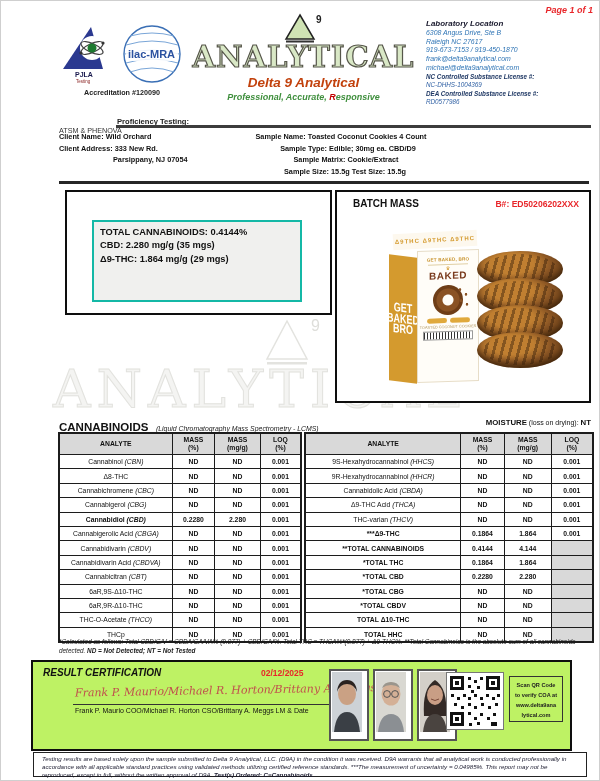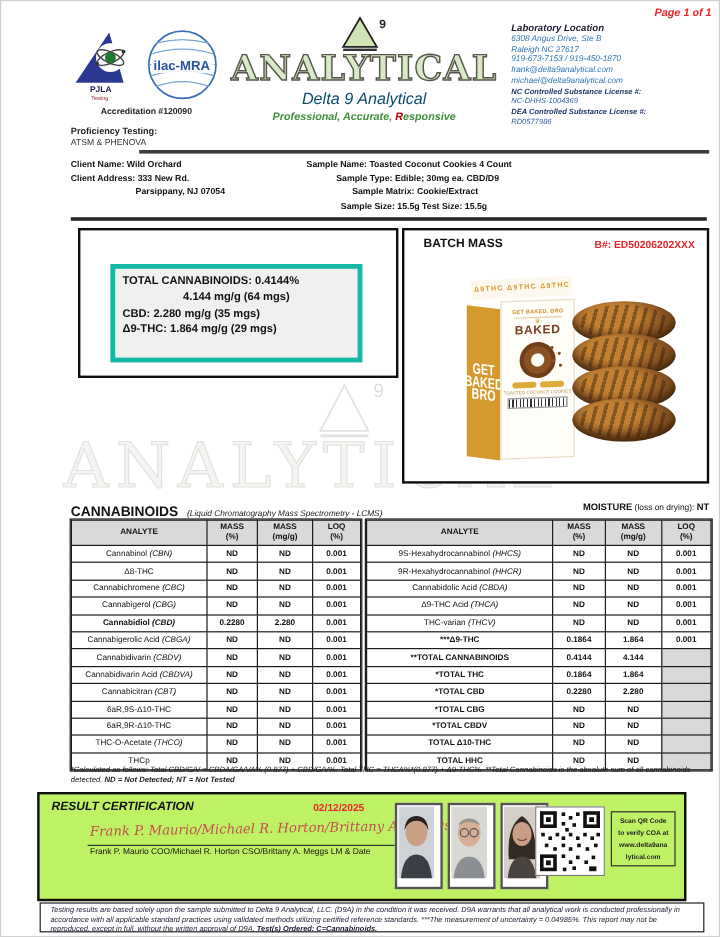--- a/index.html
+++ b/index.html
@@ -3,26 +3,26 @@
 <meta charset="utf-8">
 <style>
   html,body{margin:0;padding:0;}
   body{width:600px;height:781px;background:#e9e9e9;font-family:"Liberation Sans",sans-serif;}
   .page{position:absolute;left:0;top:0;width:598px;height:779px;background:#fff;border:1px solid #cfcfcf;overflow:hidden;}
   
   .page-label{position:absolute;right:6px;top:4px;font-size:9px;font-weight:700;font-style:italic;color:#e8262a;}
   .logos-left{position:absolute;left:58px;top:22px;width:130px;}
   .logo-row{display:flex;align-items:flex-start;gap:6px;}
   .accred{font-size:7.2px;font-weight:700;color:#222;margin-top:3px;text-align:center;width:126px;}
-  .prof-label{font-size:7.6px;font-weight:700;color:#222;margin-top:8px;}
+  .prof-label{font-size:7.6px;font-weight:700;color:#222;margin-top:20px;text-align:right;}
   .prof-value{font-size:7.2px;color:#333;}
   .brand-center{position:absolute;left:185px;top:12px;width:235px;text-align:center;}
   .brand-tri{height:30px;position:relative;}
   .brand-word{font-family:"DejaVu Serif",serif;font-size:29px;font-weight:700;letter-spacing:1px;color:#d9e8c6;-webkit-text-stroke:1.2px #56564a;line-height:1;}
-  .brand-name{font-size:13.5px;font-weight:400;font-style:italic;color:#0c4a6e;margin-top:3px;}
+  .brand-name{font-size:13.5px;font-weight:700;font-style:italic;color:#c2410c;margin-top:3px;}
   .brand-tag{font-size:9px;font-style:italic;color:#3f8f3d;font-weight:700;margin-top:2px;}
   .brand-tag .red-r{color:#c00000;}
   .lab-right{position:absolute;left:425px;top:18px;width:168px;line-height:1.25;}
   .lab-title{font-size:8px;font-weight:700;font-style:italic;color:#1a1a2e;}
   .lab-line{font-size:6.9px;font-style:italic;color:#2e74b5;}
   .lab-lic-label{font-size:6.3px;font-weight:700;font-style:italic;color:#1f3864;margin-top:1px;}
   .lab-lic-value{font-size:6.3px;font-style:italic;color:#2e5fa3;}
   .rule1{position:absolute;left:115px;top:124px;width:475px;height:2.5px;background:#3c3c3c;}
   .rule2{position:absolute;left:58px;top:180px;width:530px;height:2.5px;background:#262626;}
   
@@ -32,21 +32,21 @@
   .info-col.c2{width:152px;}
   .info-col.c3{width:200px;}
   .pair{white-space:nowrap;}
   .lbl{font-weight:600;}
   .val{font-weight:700;}
   .indent{padding-left:54px;}
   .c3 .pair{text-align:center;}
   
   .summary-box{position:absolute;left:64px;top:189px;width:263px;height:121px;border:2.5px solid #0e0e0e;background:#fff;}
   .summary-title{text-align:center;font-size:11px;font-weight:700;color:#111;margin-top:9px;letter-spacing:.3px;}
-  .summary-inner{position:absolute;left:25px;top:28px;width:210px;height:82px;border:4px solid #14b8a6;background:#f0f0ee;padding:4px 6px;box-sizing:border-box;}
+  .summary-inner{position:absolute;left:25px;top:28px;width:210px;height:82px;border:2px solid #14b8a6;background:#f0f0ee;padding:4px 6px;box-sizing:border-box;}
   .summary-line{font-size:9.3px;font-weight:700;color:#111;line-height:1.45;}
   .summary-line.center{text-align:center;}
   
   .batch-box{position:absolute;left:334px;top:189px;width:252px;height:209px;border:2.5px solid #0e0e0e;background:#fff;z-index:2;}
   .batch-title{position:absolute;left:16px;top:6px;font-size:10px;font-weight:700;color:#111;}
   .batch-no{position:absolute;right:10px;top:7px;font-size:8.6px;font-weight:700;color:#e8262a;}
   .batch-photo{position:absolute;left:4px;top:24px;right:4px;bottom:4px;background:#fff;overflow:hidden;}
   .carton{position:absolute;left:48px;top:30px;width:92px;height:140px;}
   .carton-band{position:absolute;left:4px;top:-14px;width:84px;height:16px;background:#fdf8ee;transform:rotate(-3deg);color:#d49a2e;font-size:6px;font-weight:800;text-align:center;line-height:16px;letter-spacing:1px;overflow:hidden;white-space:nowrap;}
   .carton-left{position:absolute;left:0;top:10px;width:28px;height:126px;background:#d49a2e;transform:skewY(7deg);display:flex;flex-direction:column;justify-content:center;align-items:center;color:#fff;font-weight:800;}
@@ -175,21 +175,20 @@
       <div class="pair" style="padding-left:10px;"><span class="lbl">Sample Matrix:</span> <span class="val">Cookie/Extract</span></div>
       <div class="pair" style="padding-left:8px;"><span class="lbl">Sample Size:</span> <span class="val">15.5g</span> <span class="lbl">Test Size:</span> <span class="val">15.5g</span></div>
     </div>
   </div>
 
   <div class="rule2"></div>
 
   <div class="summary-box">
     <div class="summary-inner">
       <div class="summary-line">TOTAL CANNABINOIDS:  0.4144%</div>
-      <div class="summary-line center">4.144 mg/g (64 mgs)</div>
       <div class="summary-line">CBD:  2.280 mg/g (35 mgs)</div>
       <div class="summary-line">Δ9-THC:  1.864 mg/g (29 mgs)</div>
     </div>
   </div>
 
   <div class="batch-box">
     <div class="batch-title">BATCH MASS</div>
     <div class="batch-no">B#: ED50206202XXX</div>
     <div class="batch-photo">
       <div class="carton">

